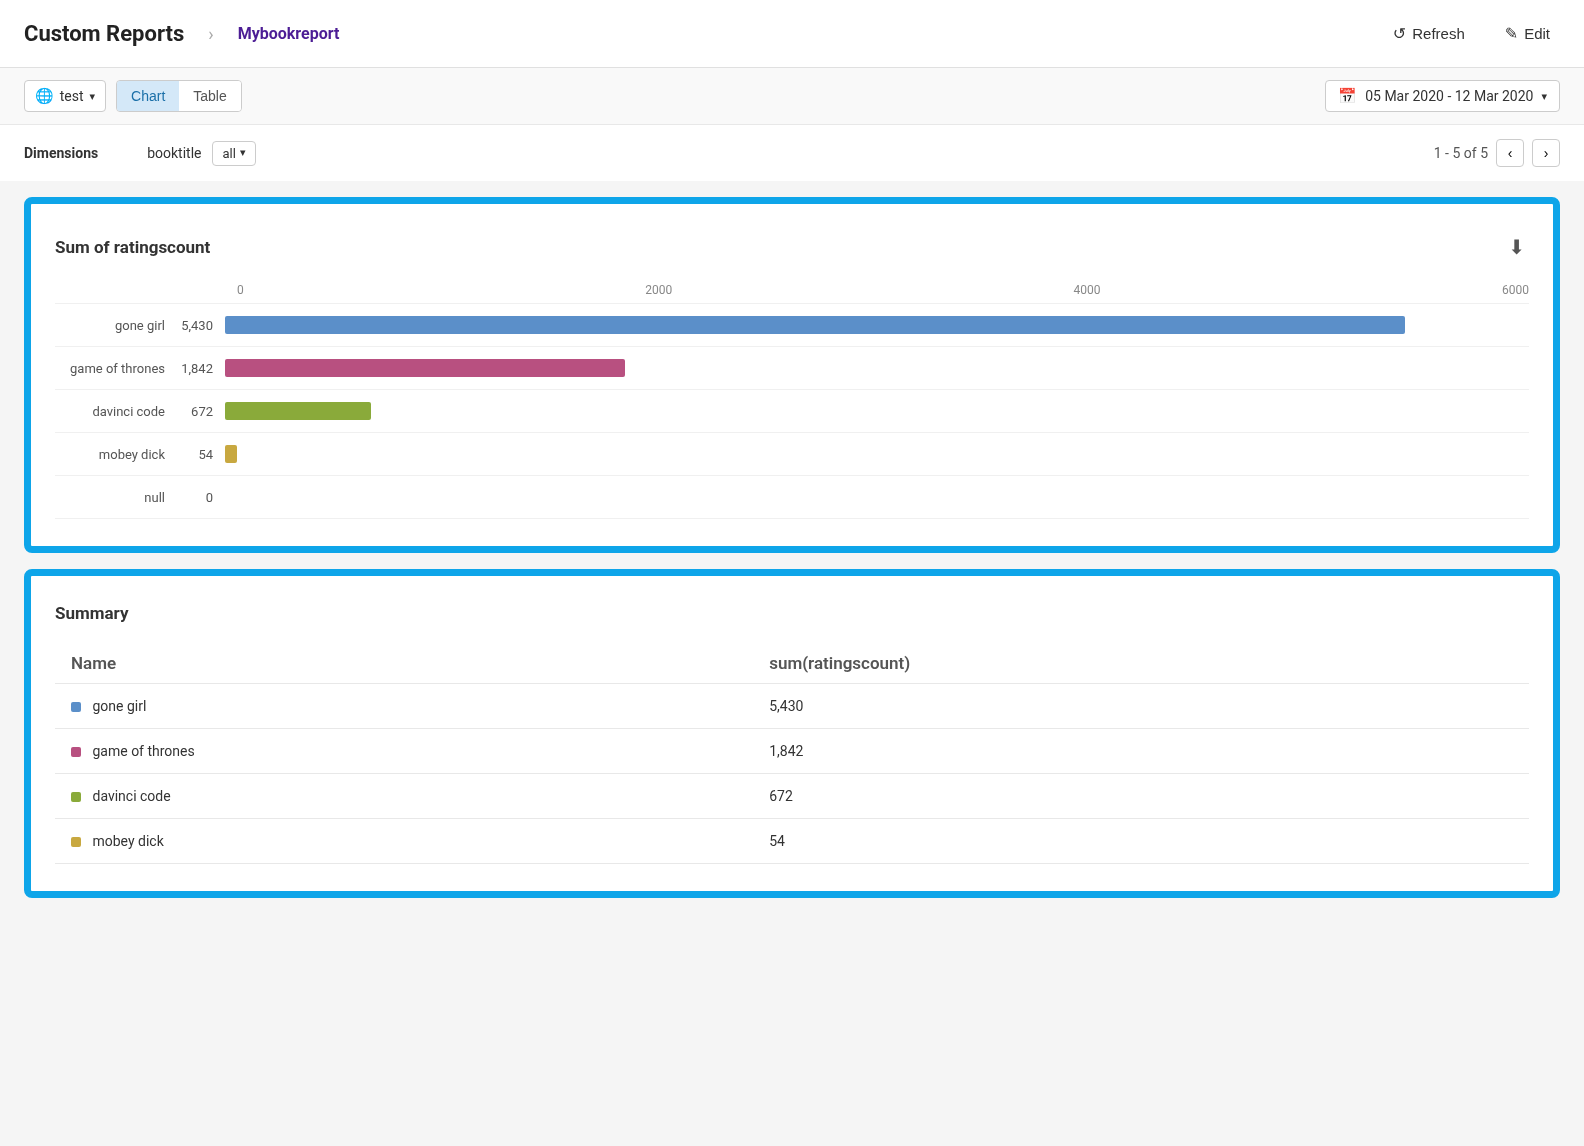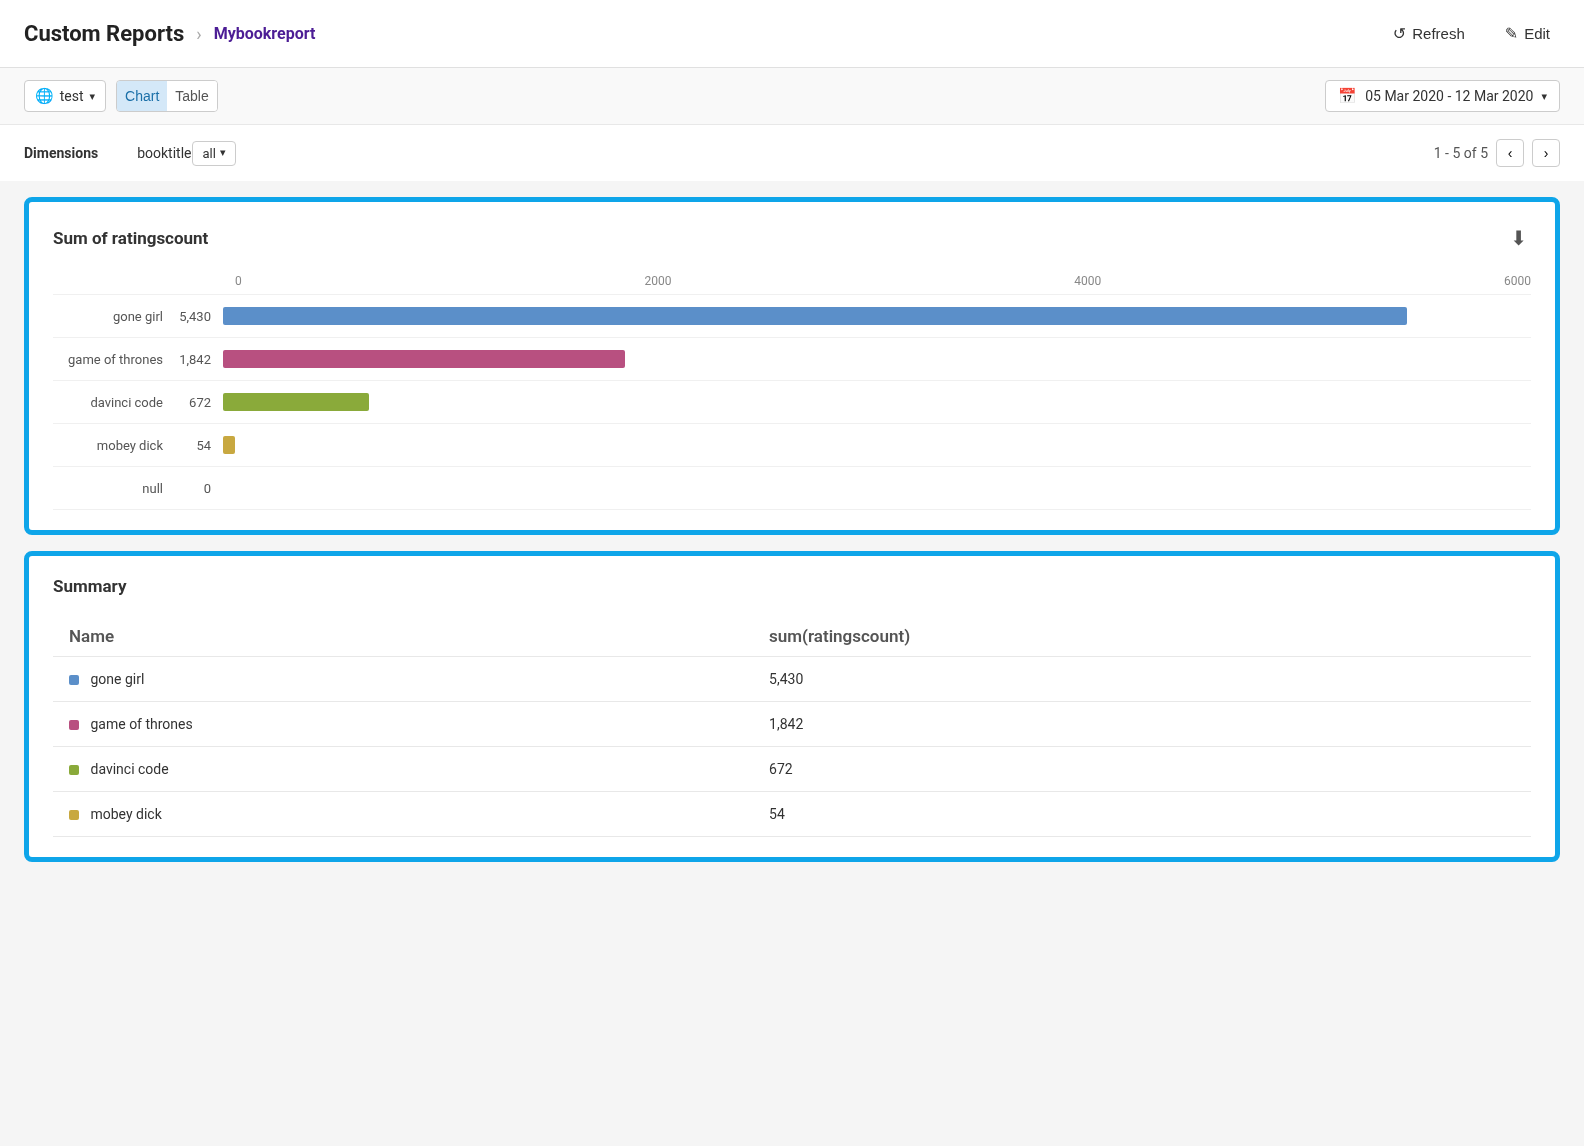--- a/index.html
+++ b/index.html
@@ -15,21 +15,21 @@
       display: flex;
       align-items: center;
       justify-content: space-between;
       padding: 18px 24px;
       background: #fff;
       border-bottom: 1px solid #e0e0e0;
     }
     .header-left {
       display: flex;
       align-items: center;
-      gap: 8px;
+      gap: 20px;
     }
     .breadcrumb-custom {
       font-size: 22px;
       font-weight: 700;
       color: #222;
     }
     .breadcrumb-separator {
       font-size: 18px;
       color: #aaa;
       margin: 0 4px;
@@ -81,21 +81,21 @@
       cursor: pointer;
       font-size: 14px;
     }
     .tab-group {
       display: flex;
       border: 1px solid #ccc;
       border-radius: 4px;
       overflow: hidden;
     }
     .tab-btn {
-      padding: 7px 8px;
+      padding: 7px 14px;
       border: none;
       cursor: pointer;
       font-size: 14px;
       background: #fff;
       color: #555;
     }
     .tab-btn.active {
       background: #d4e8f8;
       color: #1a6fa8;
       font-weight: 500;
@@ -116,20 +116,21 @@
     .dimensions-bar {
       display: flex;
       align-items: center;
       justify-content: space-between;
       padding: 14px 24px;
       background: #fff;
     }
     .dimensions-left {
       display: flex;
       align-items: center;
+      gap: 10px;
     }
     .dim-label {
       font-weight: 700;
       font-size: 14px;
     }
     .dim-value {
       font-size: 14px;
       color: #333;
       margin-left: 39px;
     }
@@ -168,23 +169,23 @@
     .main-content {
       padding: 16px 24px;
       display: flex;
       flex-direction: column;
       gap: 16px;
     }
 
     
     .card {
       background: #fff;
-      border: 5px solid #0ea5e9;
+      border: 7px solid #0ea5e9;
       border-radius: 8px;
-      padding: 20px 24px;
+      padding: 27px 24px;
     }
     .card-header {
       display: flex;
       align-items: center;
       justify-content: space-between;
       margin-bottom: 20px;
     }
     .card-title {
       font-size: 17px;
       font-weight: 700;

